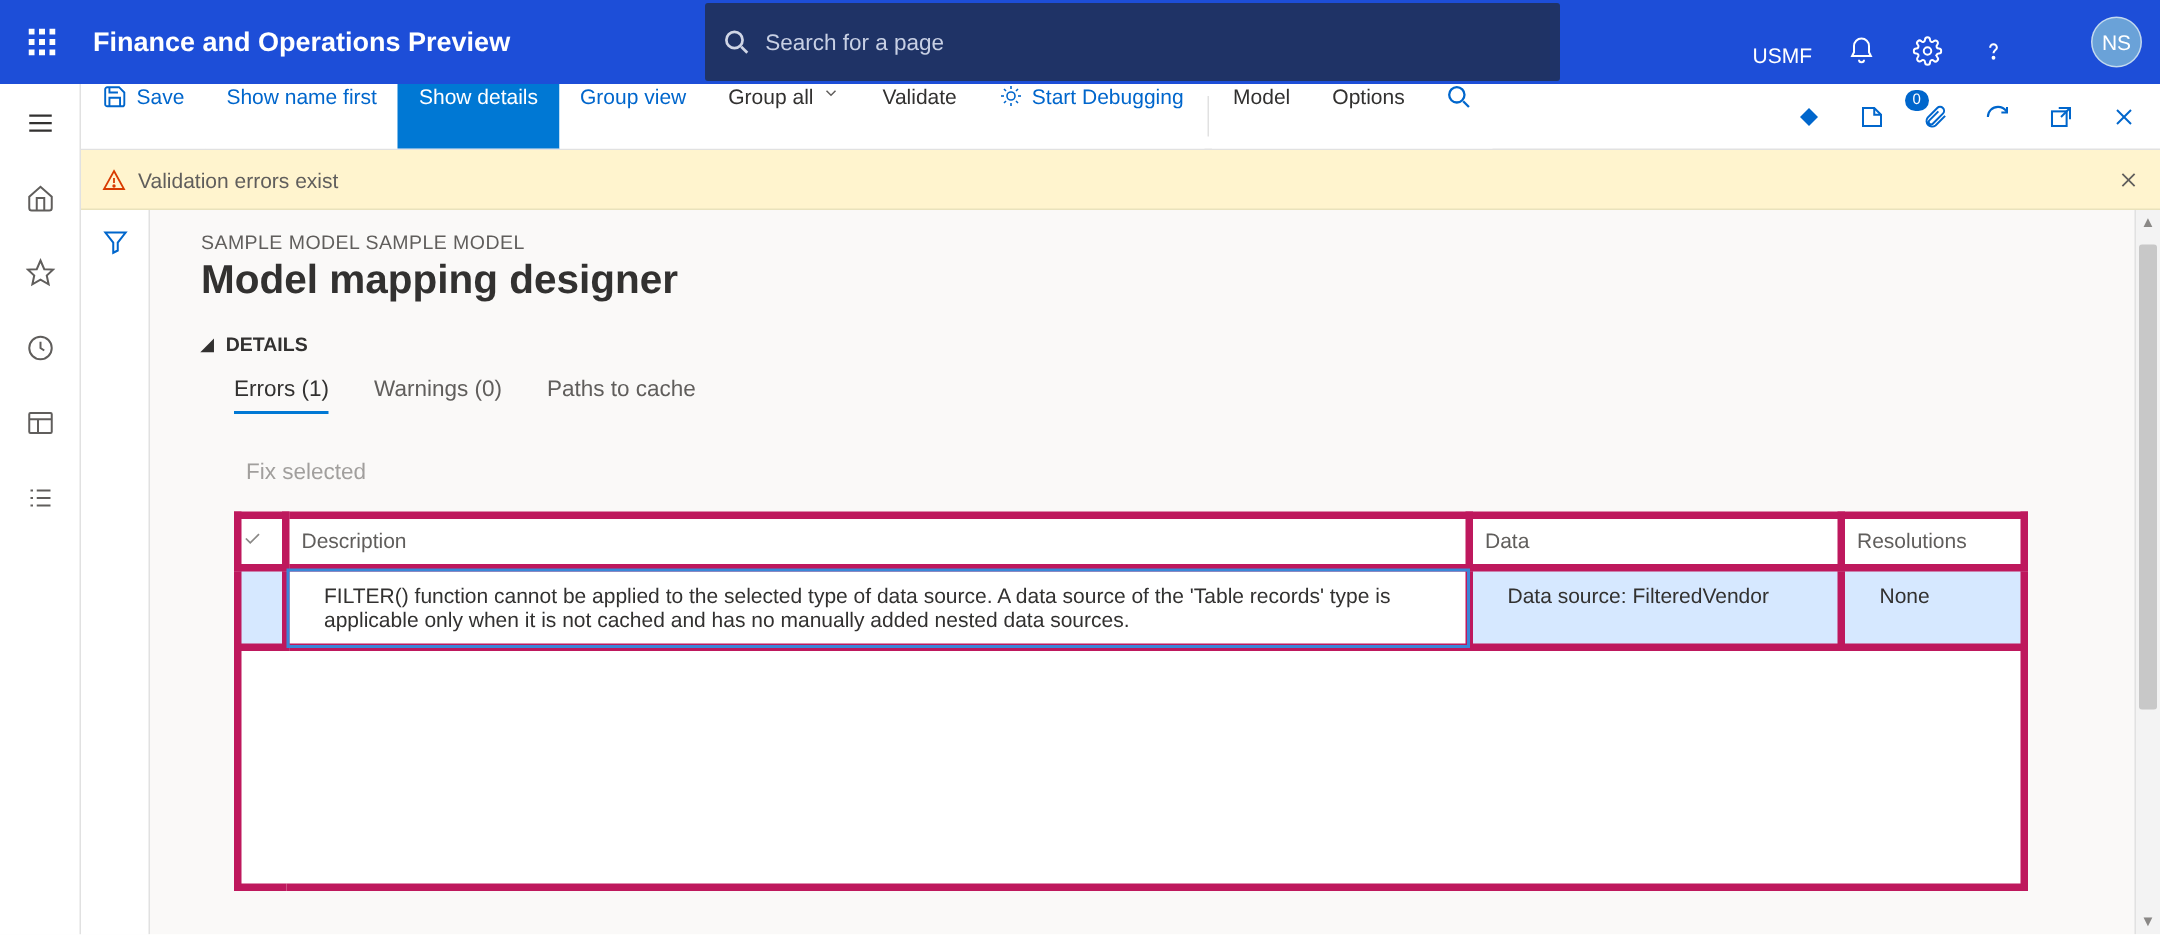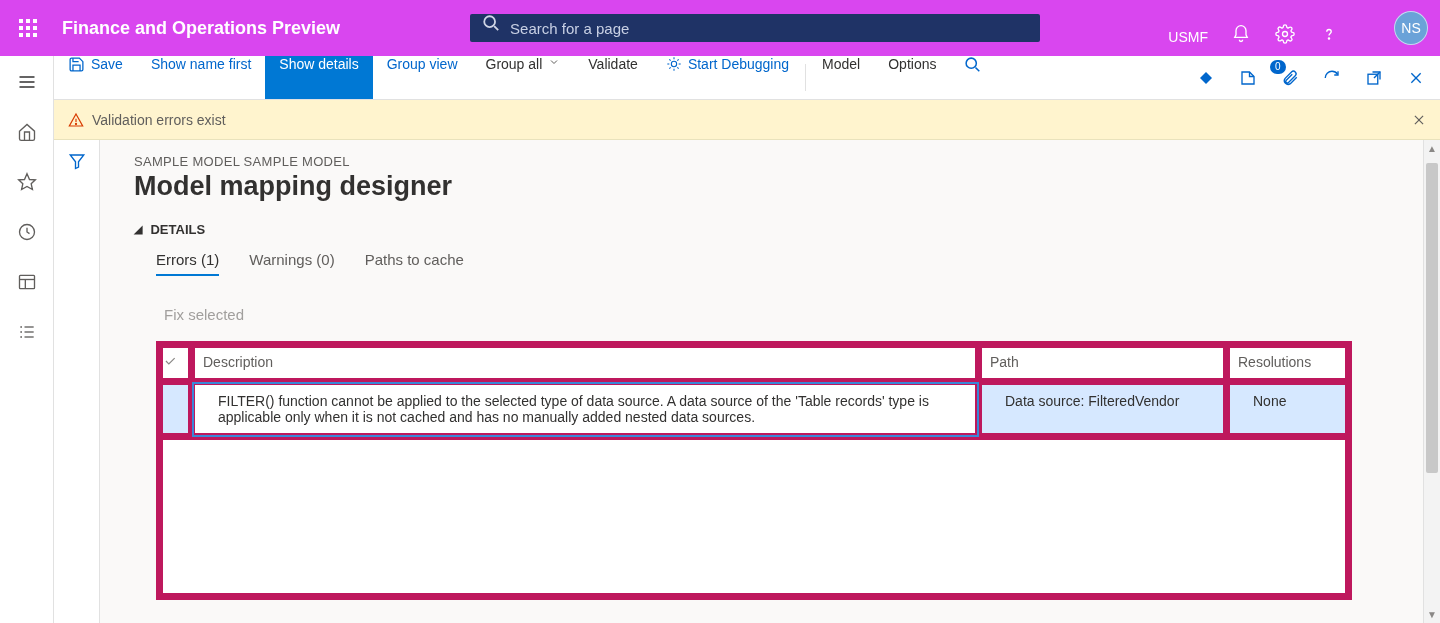--- a/index.html
+++ b/index.html
@@ -1,27 +1,27 @@
 <!DOCTYPE html>
 <html><head>
 <meta charset="utf-8">
 <style>
   * { box-sizing: border-box; margin: 0; padding: 0; }
   html, body { width: 1440px; height: 623px; font-family: "Segoe UI", Arial, sans-serif; overflow: hidden; background: #fff; color: #323130; }
   
   .top-header {
-    height: 56px; background: #d946ef; color: #fff;
+    height: 56px; background: #1d4ed8; color: #fff;
     display: flex; align-items: center; padding: 0 12px;
   }
   .waffle { width: 32px; height: 32px; display: flex; align-items: center; justify-content: center; cursor: pointer; margin-right: 18px; }
   .app-title { font-size: 18px; font-weight: 600; white-space: nowrap; }
   .search-wrap { margin-left: 130px; }
   .search-box {
-    width: 570px; height: 28px; background: #1f3366; border-radius: 2px;
-    display: flex; padding: 0 12px; color: #d0d6e6;
+    width: 570px; height: 52px; background: #1f3366; border-radius: 2px;
+    display: flex; align-items: center; padding: 0 12px; color: #d0d6e6;
   }
   .search-box input {
     flex: 1; background: transparent; border: none; outline: none; color: #d0d6e6;
     font-size: 15px; margin-left: 10px;
   }
   .search-box input::placeholder { color: #c8d0e4; }
   .header-right { margin-left: auto; display: flex; align-items: flex-end; gap: 22px; }
   .header-right .company { font-size: 14px; }
   .header-icon { width: 22px; height: 22px; display: flex; align-items: center; justify-content: center; cursor: pointer; }
   .avatar {
@@ -85,21 +85,21 @@
     font-size: 13px; font-weight: 700; color: #323130; cursor: pointer;
   }
   .details-head .tri { font-size: 11px; }
   .tabs { display: flex; gap: 30px; margin-top: 14px; padding-left: 22px; font-size: 15px; }
   .tab { padding-bottom: 6px; color: #605e5c; cursor: pointer; }
   .tab.active { color: #323130; border-bottom: 2px solid #0078d4; }
   .fix-row { margin-top: 30px; padding-left: 30px; color: #a19f9d; font-size: 15px; }
   
   .grid-wrap { margin: 18px 88px 0 22px; background: #fff; }
   table.grid { width: 100%; border-collapse: collapse; font-size: 14px; }
-  table.grid th, table.grid td { border: 7px solid #be185d; text-align: left; vertical-align: top; padding: 8px 8px; }
+  table.grid th, table.grid td { border: 5px solid #be185d; text-align: left; vertical-align: top; padding: 8px 8px; }
   table.grid th { font-weight: 400; color: #605e5c; background: #fff; height: 34px; padding-top: 6px; }
   table.grid th.sel, table.grid td.sel { width: 32px; text-align: center; padding: 6px 0; }
   tr.row-selected td { background: #d6e8ff; padding-left: 23px; }
   tr.row-selected td.desc-cell { background: #fff; outline: 2px solid #3a87d8; outline-offset: -2px; }
   .col-path { width: 248px; }
   .col-res  { width: 122px; }
   .grid-body-spacer { height: 160px; }
   
   .vscroll {
     position: absolute; right: 0; top: 0; bottom: 0; width: 17px;
@@ -363,21 +363,21 @@
         <div class="grid-wrap">
           <table class="grid">
             <thead>
               <tr>
                 <th class="sel">
                   <svg width="14" height="14" viewBox="0 0 24 24" fill="none" stroke="#8a8886" stroke-width="2">
                       <polyline points="5 12 10 17 20 7"></polyline>
                     </svg>
                 </th>
                 <th>Description</th>
-                <th class="col-path">Path</th>
+                <th class="col-path">Data</th>
                 <th class="col-res">Resolutions</th>
               </tr>
             </thead>
             <tbody>
               <tr class="row-selected">
                 <td class="sel"></td>
                 <td class="desc-cell">FILTER() function cannot be applied to the selected type of data source. A data source of the 'Table records' type is applicable only when it is not cached and has no manually added nested data sources.</td>
                 <td>Data source: FilteredVendor</td>
                 <td>None</td>
               </tr>

